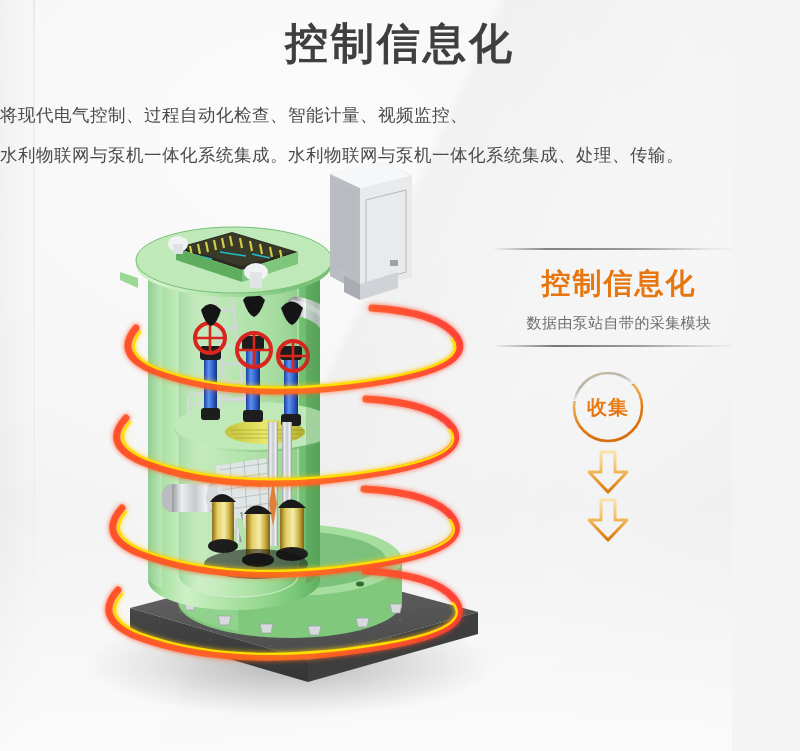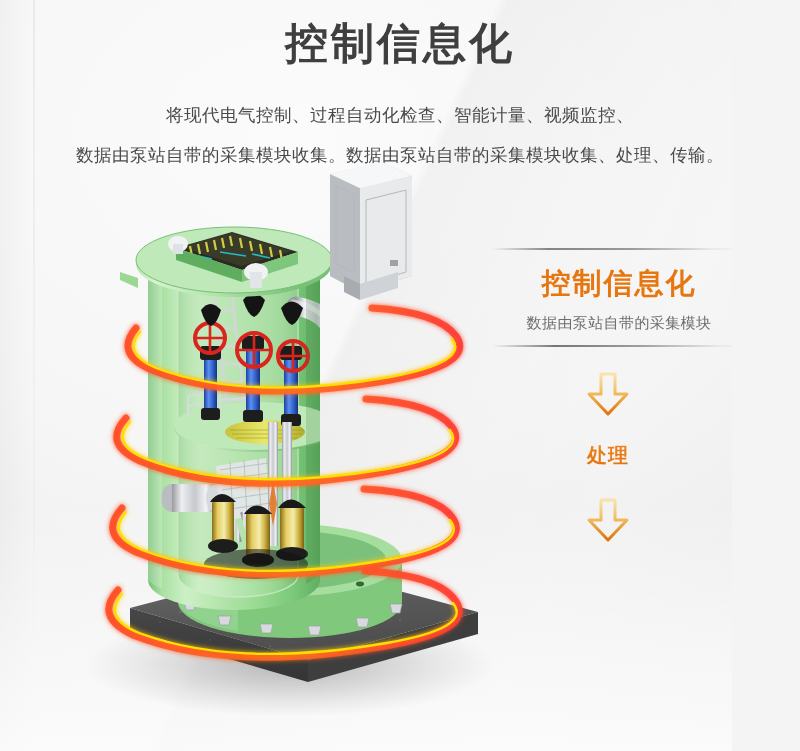--- a/index.html
+++ b/index.html
@@ -30,21 +30,21 @@
     background:linear-gradient(to bottom,rgba(255,255,255,0) 0%,rgba(255,255,255,.55) 60%,rgba(255,255,255,.8) 100%);
   }
 
   
   .title{
     position:absolute;left:0;top:18px;width:800px;text-align:center;
     font-size:43px;font-weight:bold;color:#3f3f3f;letter-spacing:3px;
     line-height:1.2;
   }
   .subline{
-    position:absolute;left:0;width:800px;text-align:center;
+    position:absolute;left:0;width:800px;text-align:left;
     font-size:17.5px;color:#4a4a4a;letter-spacing:.5px;
   }
   .subline.l1{top:103px;}
   .subline.l2{top:143px;}
 
   
   .panel{position:absolute;left:492px;top:248px;width:254px;}
   .rule{height:2px;width:100%;}
   .rule.top{
     background:linear-gradient(to right,rgba(120,120,125,0) 0%,rgba(95,95,100,.75) 22%,rgba(105,105,110,.65) 55%,rgba(150,150,155,.15) 86%,rgba(255,255,255,0) 100%);
@@ -88,21 +88,21 @@
 <body>
 
 <div id="stage">
 
   <div class="wall-seam2"></div>
   <div class="wall-seam"></div>
   <div class="floor-sheen"></div>
 
   <div class="title">控制信息化</div>
   <div class="subline l1">将现代电气控制、过程自动化检查、智能计量、视频监控、</div>
-  <div class="subline l2">数据由泵站自带的采集模块收集。数据由泵站自带的采集模块收集、处理、传输。</div>
+  <div class="subline l2">水利物联网与泵机一体化系统集成。水利物联网与泵机一体化系统集成、处理、传输。</div>
 
   <svg id="product" viewBox="0 0 460 580">
     <defs>
       <linearGradient id="shellG" x1="0" y1="0" x2="1" y2="0">
         <stop offset="0%" stop-color="#74bf73"></stop>
         <stop offset="8%" stop-color="#a9e0a2"></stop>
         <stop offset="22%" stop-color="#cdf0c6"></stop>
         <stop offset="40%" stop-color="#b6e6ae"></stop>
         <stop offset="62%" stop-color="#9bdb94"></stop>
         <stop offset="84%" stop-color="#7cc97a"></stop>
@@ -459,41 +459,50 @@
   <div class="panel">
     <div class="rule top"></div>
     <div class="panel-title">控制信息化</div>
     <div class="panel-sub">数据由泵站自带的采集模块</div>
     <div class="rule bottom"></div>
   </div>
 
   <div class="flow">
 
     <div class="node">
+      <div class="circle">
+        <svg width="74" height="74" viewBox="0 0 74 74">
+          <defs>
+            <linearGradient id="ringg1" x1="0" y1="0" x2="0.3" y2="1">
+              <stop offset="0%" stop-color="#fbe8b6"></stop>
+              <stop offset="38%" stop-color="#f2b košt" stop-opacity="0"></stop>
+              <stop offset="40%" stop-color="#f0b457"></stop>
+              <stop offset="75%" stop-color="#e07a10"></stop>
+              <stop offset="100%" stop-color="#d96c0b"></stop>
+            </linearGradient>
+          </defs>
+          <circle cx="37" cy="37" r="34" fill="none" stroke="url(#ringg1)" stroke-width="2.6"></circle>
+        </svg>
+        <span class="lbl">收集</span>
+      </div>
       <div class="arrow">
         <svg width="50" height="48" viewBox="0 0 50 48">
           <defs>
             <linearGradient id="arrg" x1="0" y1="0" x2="0" y2="1">
               <stop offset="0%" stop-color="#f9e3ad"></stop>
               <stop offset="45%" stop-color="#f2be61"></stop>
               <stop offset="100%" stop-color="#dd7309"></stop>
             </linearGradient>
           </defs>
           <path d="M18 4 L32 4 L32 24 L44 24 L25 44 L6 24 L18 24 Z" fill="none" stroke="url(#arrg)" stroke-width="3" stroke-linejoin="round"></path>
         </svg>
       </div>
     </div>
 
     <div class="node">
-      <div class="circle">
-        <svg width="74" height="74" viewBox="0 0 74 74">
-          <circle cx="37" cy="37" r="34" fill="none" stroke="url(#ringg1)" stroke-width="2.6"></circle>
-        </svg>
-        <span class="lbl">处理</span>
-      </div>
       <div class="arrow">
         <svg width="50" height="48" viewBox="0 0 50 48">
           <path d="M18 4 L32 4 L32 24 L44 24 L25 44 L6 24 L18 24 Z" fill="none" stroke="url(#arrg)" stroke-width="3" stroke-linejoin="round"></path>
         </svg>
       </div>
     </div>
 
 
   </div>
 

